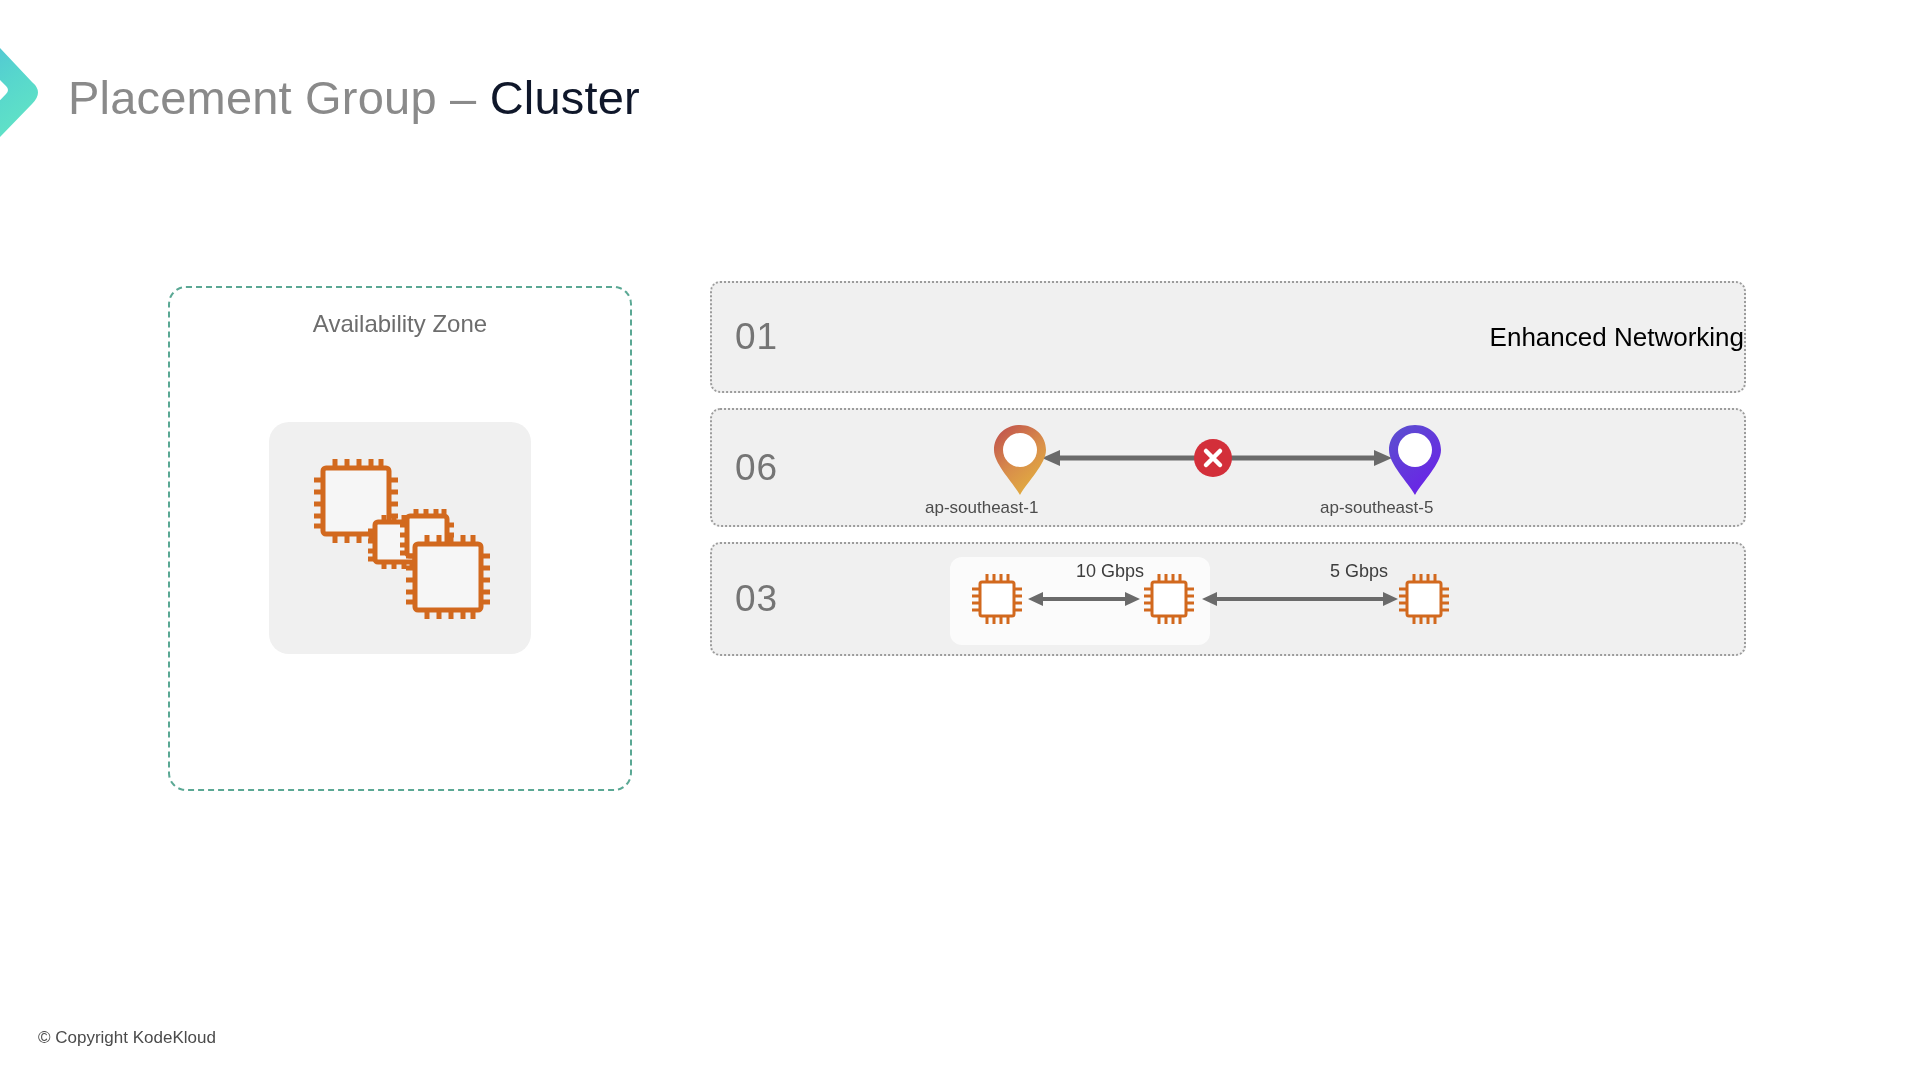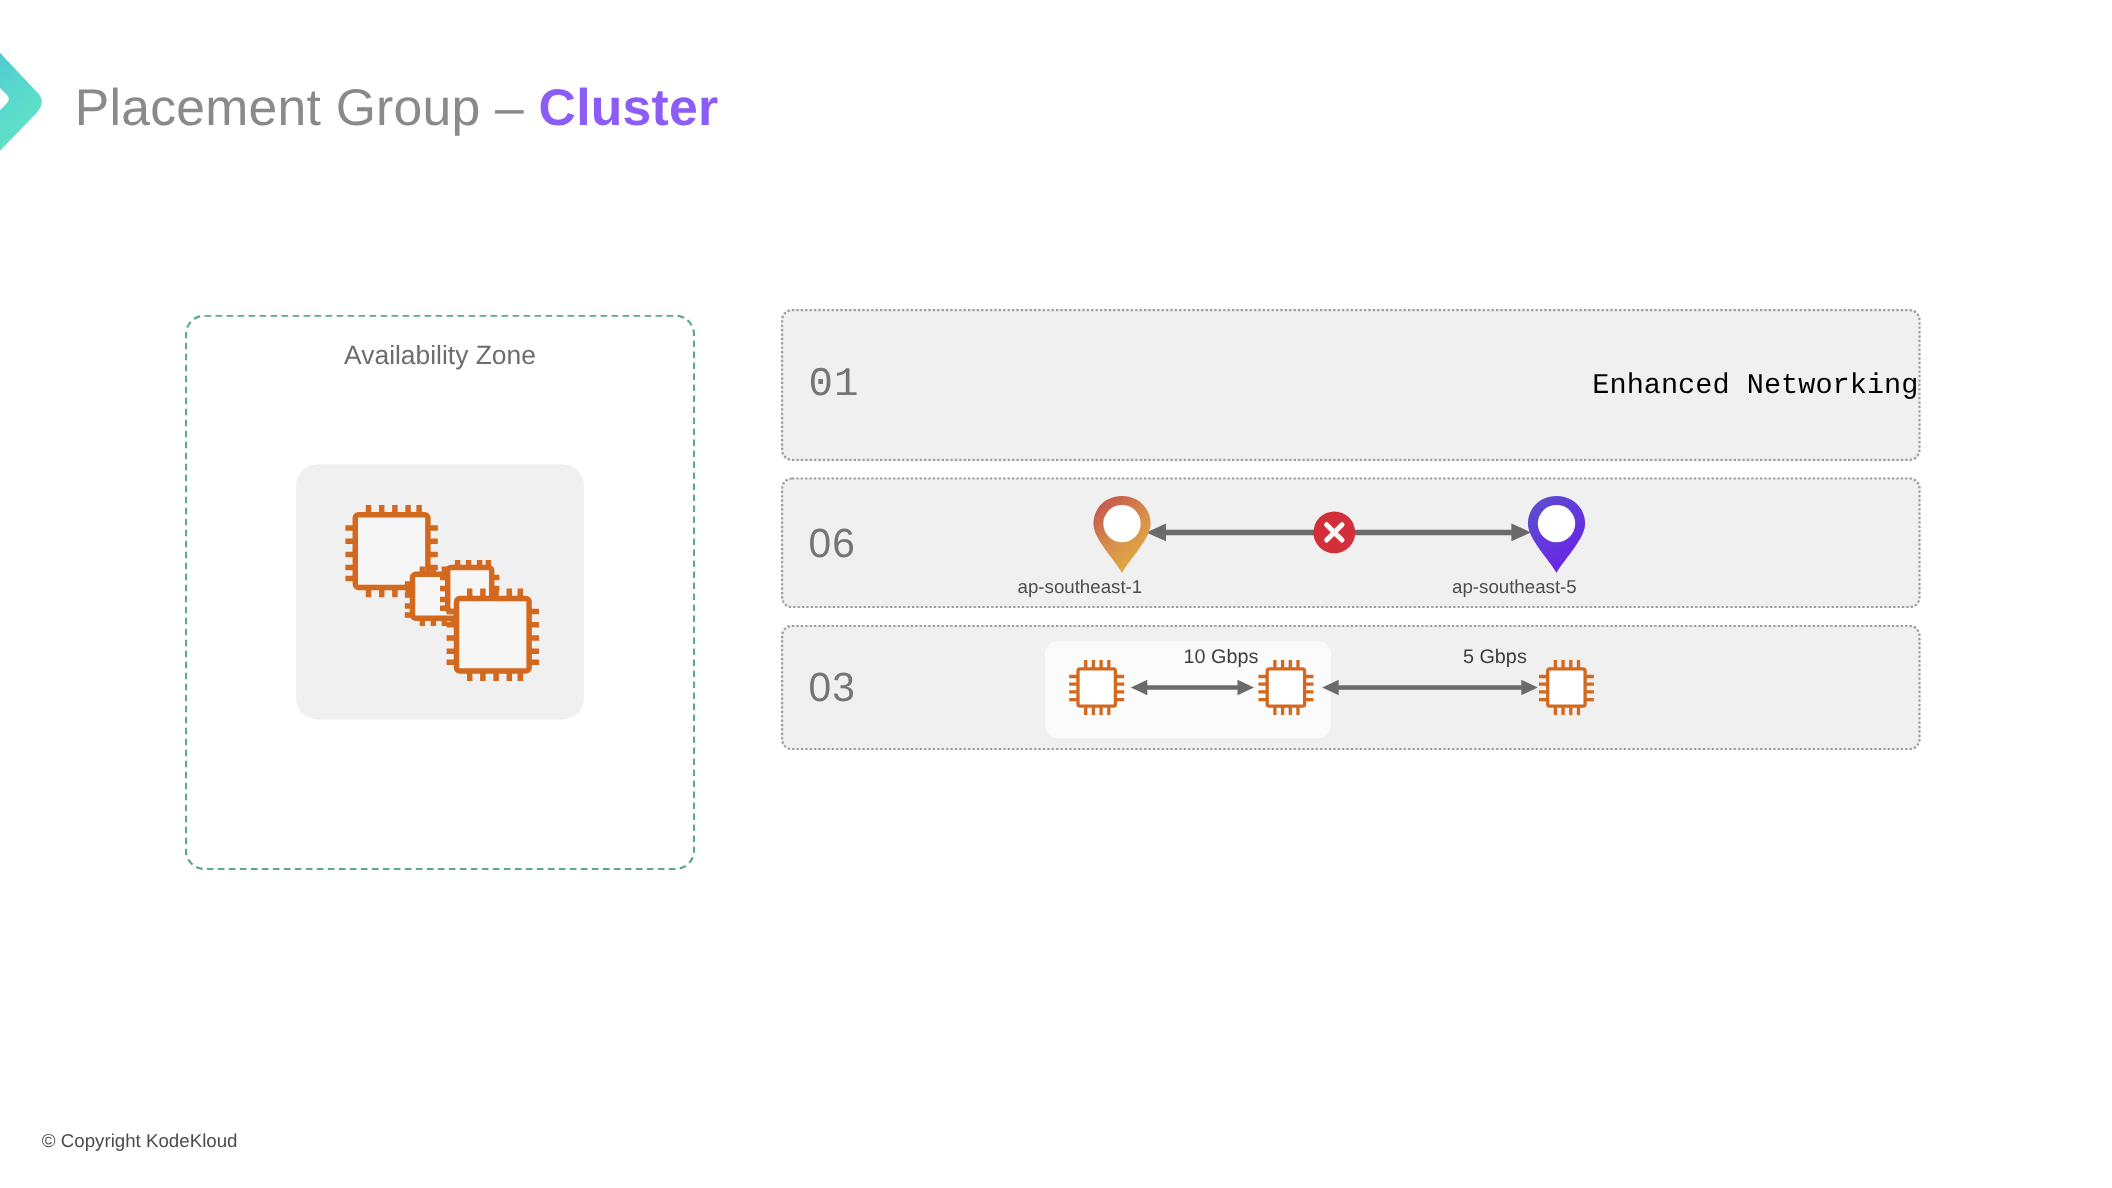--- a/index.html
+++ b/index.html
@@ -29,21 +29,21 @@
     position: absolute;
     left: 68px;
     top: 74px;
     font-size: 47px;
     letter-spacing: 0.2px;
     white-space: nowrap;
     line-height: 1;
   }
   .title-light { color: #8a8a8a; font-weight: 400; }
   .title-dash  { color: #8a8a8a; font-weight: 400; }
-  .title-bold  { color: #8b5cf6; font-weight: 700; margin-top: 16px; }
+  .title-bold  { color: #0f172a; font-weight: 400; margin-top: 16px; }
 
   
   .az-box {
     position: absolute;
     left: 168px;
     top: 286px;
     width: 464px;
     height: 505px;
     border: 2px dashed #5aa894;
     border-radius: 18px;
@@ -81,21 +81,21 @@
     position: relative;
     width: 100%;
     background: #f0f0f0;
     border: 2px dotted #9c9c9c;
     border-radius: 10px;
     box-sizing: border-box;
     margin-bottom: 15px;
     display: flex;
     align-items: center;
   }
-  .row-01 { height: 138px; font-family: Liberation Mono, monospace; }
+  .row-01 { height: 112px; }
   .row-02 { height: 119px; }
   .row-03 { height: 114px; }
 
   .row-num {
     position: absolute;
     left: 23px;
     top: 50%;
     transform: translateY(-50%);
     font-size: 37px;
     color: #757575;

